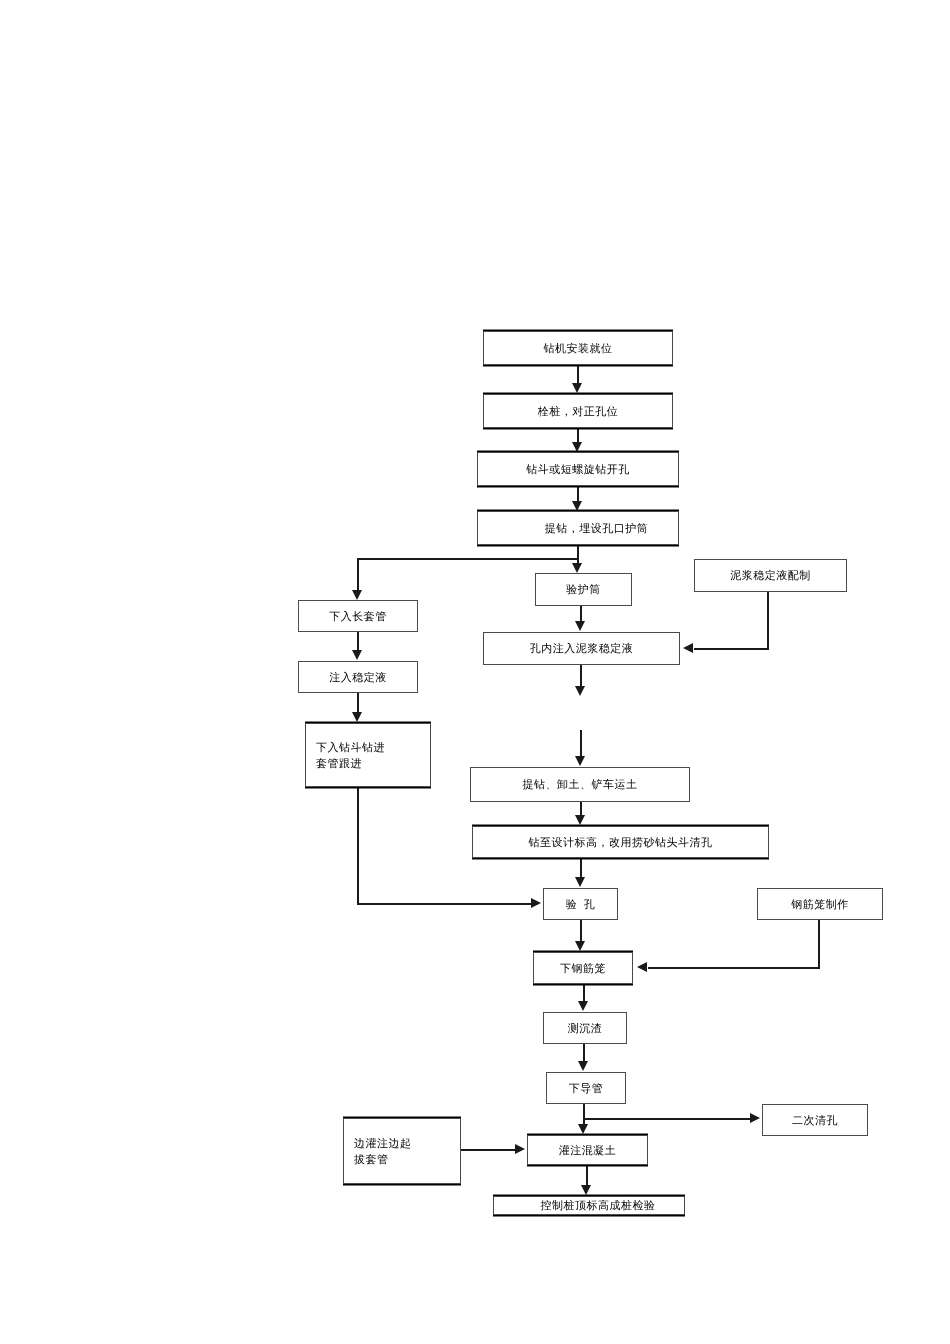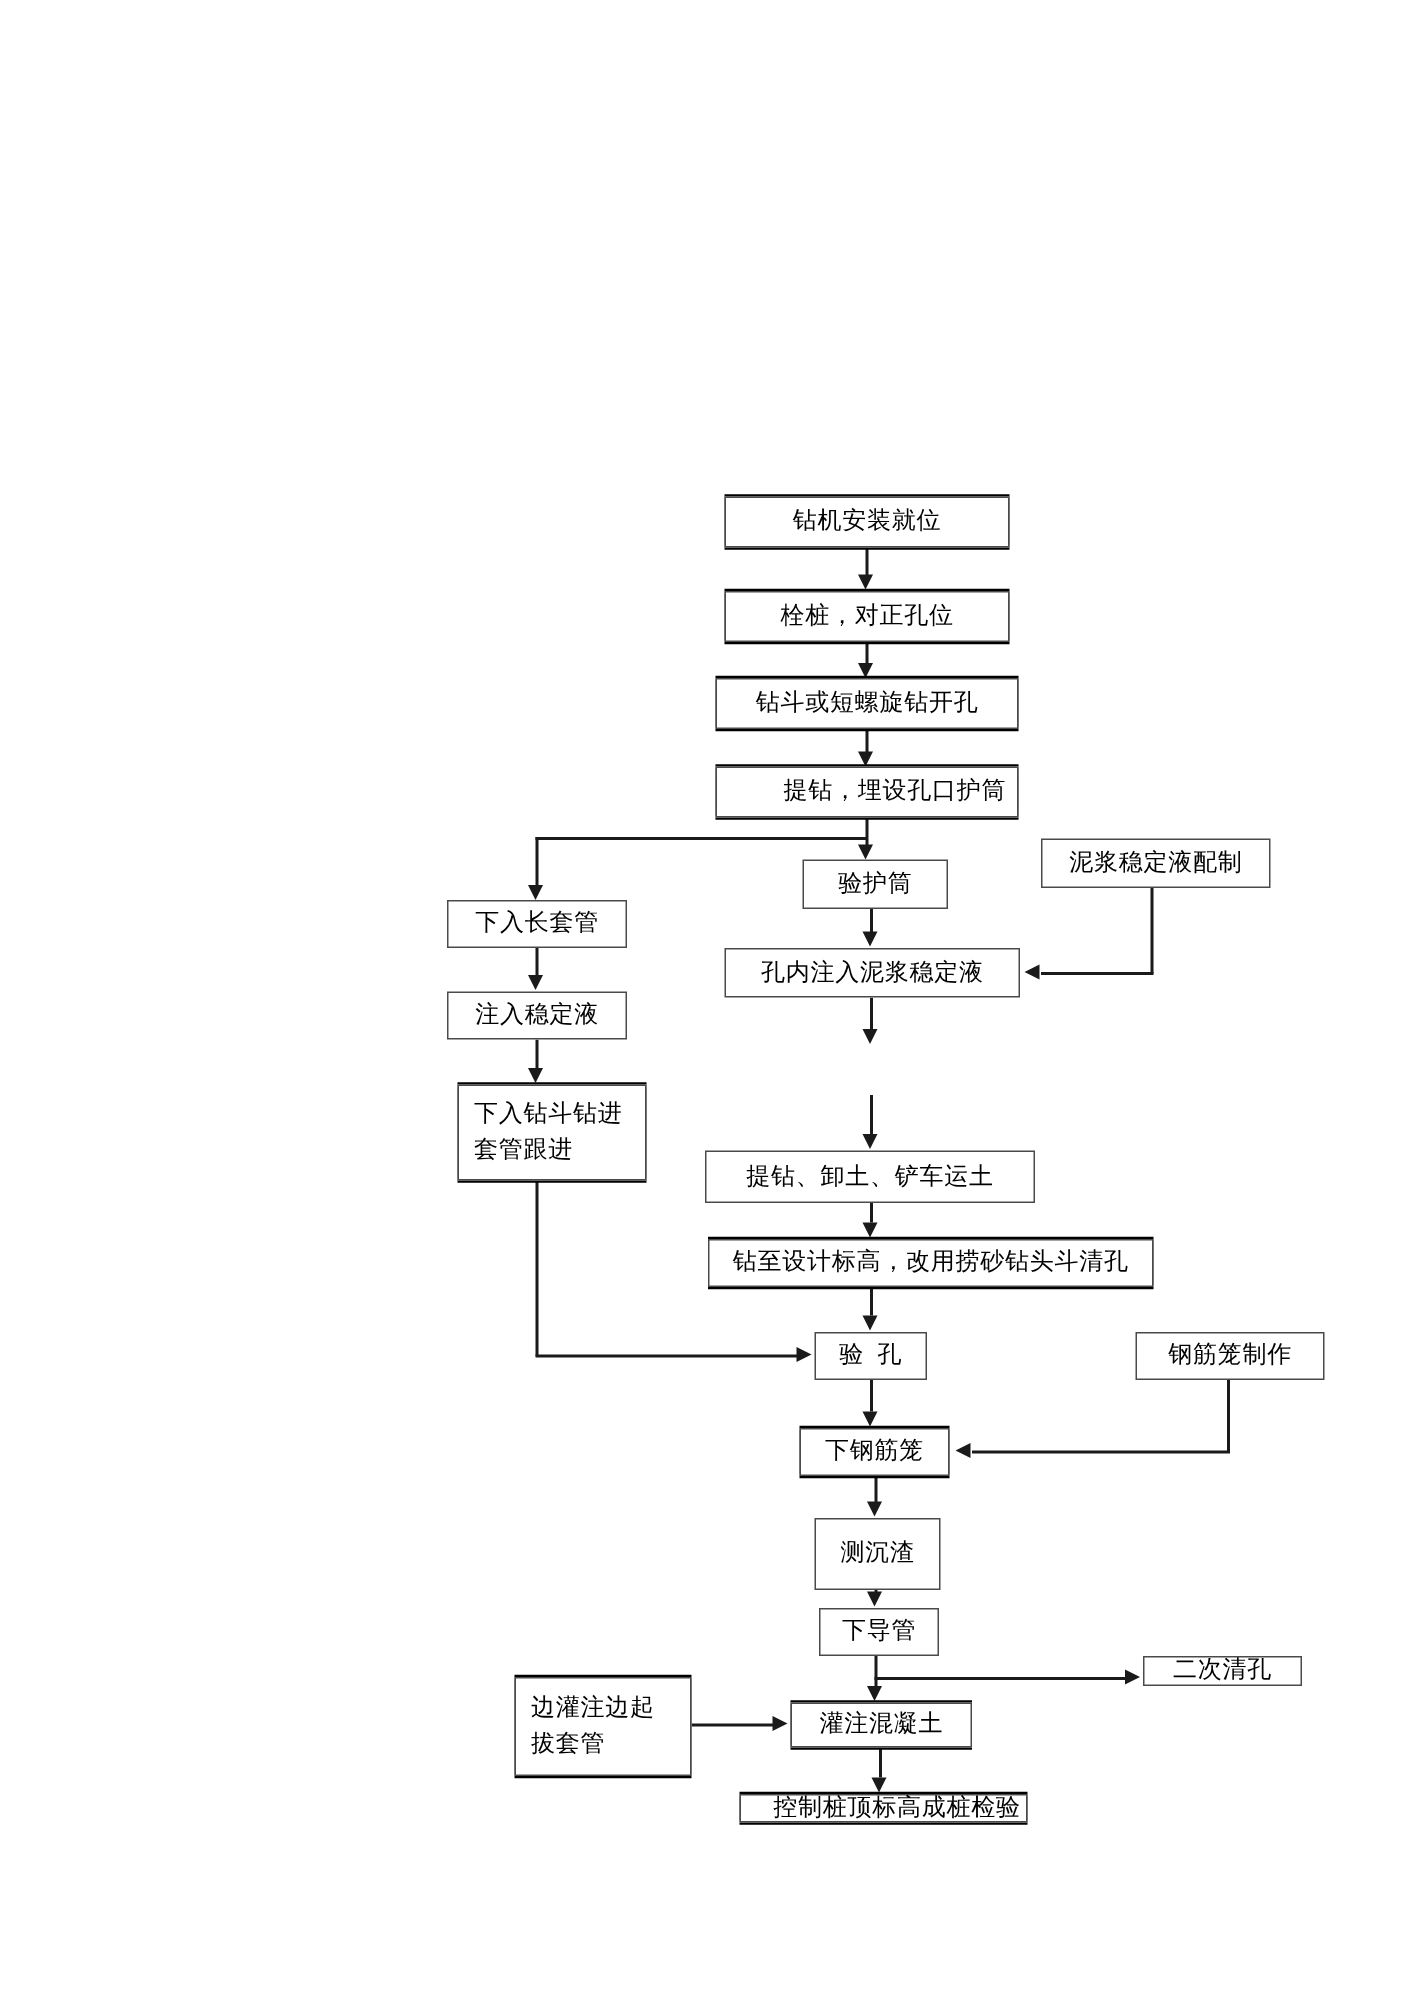--- a/index.html
+++ b/index.html
@@ -16,21 +16,21 @@
     overflow: hidden;
   }
   .node {
     position: absolute;
     box-sizing: border-box;
     border: 1px solid #4a4a4a;
     background: #ffffff;
     display: flex;
     align-items: center;
     justify-content: center;
-    font-size: 16px;
+    font-size: 11px;
     color: #000000;
     line-height: 1.35;
     white-space: pre;
     letter-spacing: 0.5px;
     z-index: 3;
   }
   .node.heavy {
     border: 1px solid #4a4a4a;
     box-shadow: 0 1.5px 0 0 #000, 0 -1.5px 0 0 #000;
   }
@@ -80,23 +80,23 @@
   <div class="node heavy" style="left:477px; top:452px; width:202px; height:34px;">钻斗或短螺旋钻开孔</div>
   <div class="node heavy" style="left:477px; top:511px; width:202px; height:34px;padding-left:37px;">提钻，埋设孔口护筒</div>
   <div class="node" style="left:535px; top:573px; width:97px;  height:33px;">验护筒</div>
   <div class="node" style="left:694px; top:559px; width:153px; height:33px;">泥浆稳定液配制</div>
   <div class="node" style="left:483px; top:632px; width:197px; height:33px;">孔内注入泥浆稳定液</div>
   <div class="node" style="left:470px; top:767px; width:220px; height:35px;">提钻、卸土、铲车运土</div>
   <div class="node heavy" style="left:432px; top:826px; width:297px; height:32px;margin-left:40px;">钻至设计标高，改用捞砂钻头斗清孔</div>
   <div class="node" style="left:543px; top:888px; width:75px;  height:32px;">验  孔</div>
   <div class="node" style="left:757px; top:888px; width:126px; height:32px;">钢筋笼制作</div>
   <div class="node heavy" style="left:533px; top:952px; width:100px; height:32px;">下钢筋笼</div>
-  <div class="node" style="left:543px; top:1012px; width:84px; height:48px;">测沉渣</div>
+  <div class="node" style="left:543px; top:1012px; width:84px; height:32px;">测沉渣</div>
   <div class="node" style="left:546px; top:1072px; width:80px; height:32px;">下导管</div>
-  <div class="node" style="left:762px; top:1104px; width:106px; height:20px;">二次清孔</div>
+  <div class="node" style="left:762px; top:1104px; width:106px; height:32px;">二次清孔</div>
   <div class="node heavy" style="left:527px; top:1135px; width:121px; height:30px;">灌注混凝土</div>
   <div class="node heavy twoline" style="left:331px; top:1118px; width:118px; height:66px;">边灌注边起
 拔套管</div>
   <div class="node heavy" style="left:493px; top:1196px; width:192px; height:19px;padding-left:18px;">控制桩顶标高成桩检验</div>
   <div class="node" style="left:298px; top:600px; width:120px; height:32px;">下入长套管</div>
   <div class="node" style="left:298px; top:661px; width:120px; height:32px;">注入稳定液</div>
   <div class="node heavy twoline" style="left:293px; top:723px; width:126px; height:64px;">下入钻斗钻进
 套管跟进</div>
 
   <div class="seg v" style="left:577px; top:365px; height:19px;"></div>

